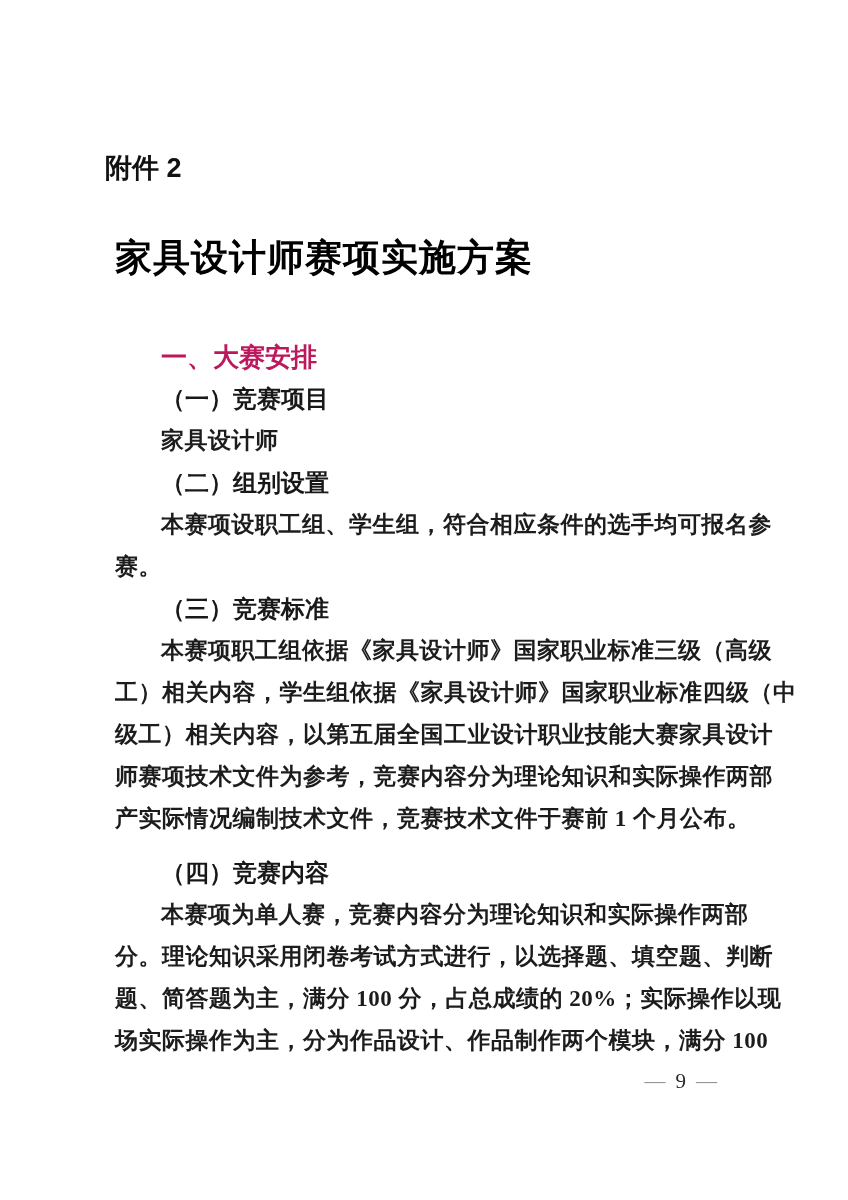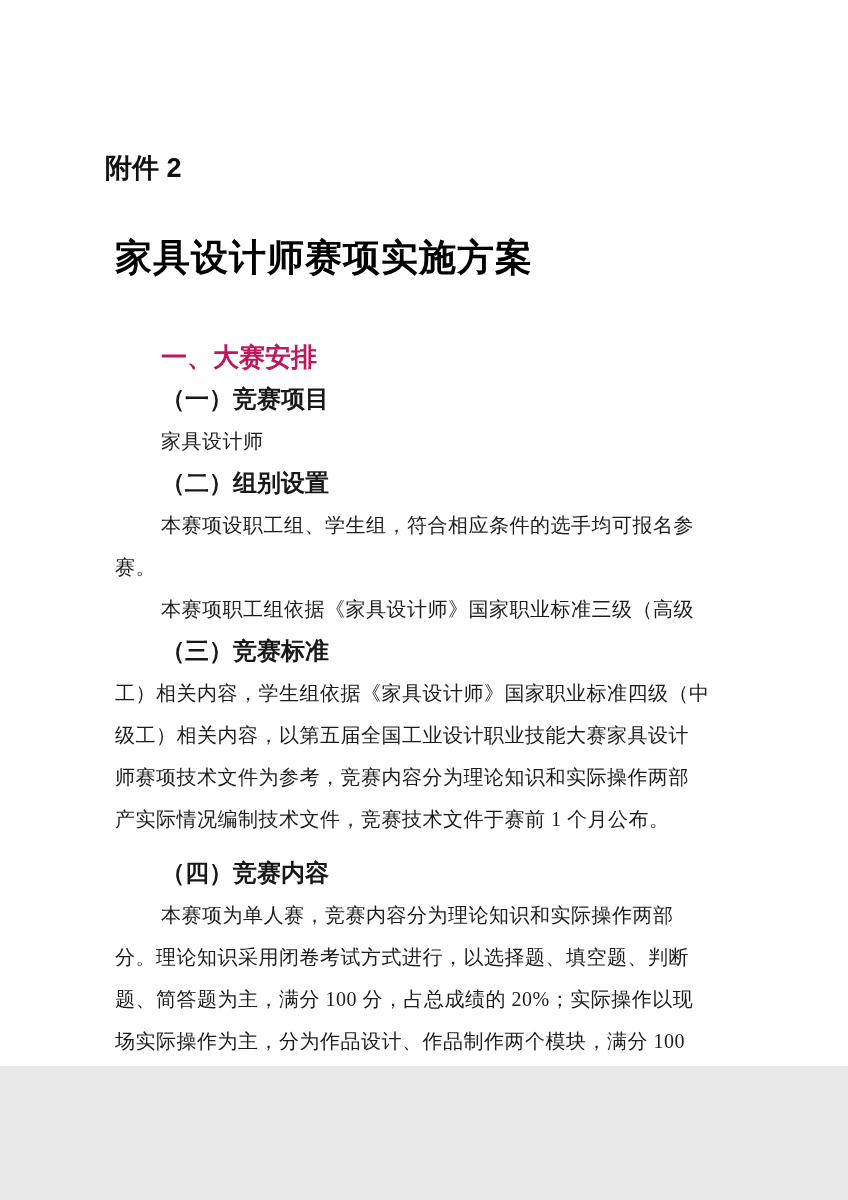--- a/index.html
+++ b/index.html
@@ -3,21 +3,21 @@
 <meta charset="utf-8">
 <style>
   html, body {
     margin: 0;
     padding: 0;
     background: #e8e8e8;
   }
   .page {
     position: relative;
     width: 848px;
-    height: 1066px;
+    height: 1200px;
     margin: 0 auto;
     background: #ffffff;
     overflow: hidden;
     font-family: "Liberation Serif", "DejaVu Serif", serif;
     color: #1c1c1c;
   }
   .content {
     padding: 150px 100px 0 115px;
   }
   .attachment-label {
@@ -34,23 +34,24 @@
     font-family: "Liberation Serif", "DejaVu Serif", serif;
     font-weight: 700;
     font-size: 37px;
     line-height: 44px;
     color: #000;
     letter-spacing: 1px;
     white-space: nowrap;
   }
   .line {
     line-height: 42px;
-    font-size: 20px;
+    font-size: 23px;
     white-space: nowrap;
     color: #1c1c1c;
+    font-weight: bold;
   }
   .indent {
     padding-left: 46px;
   }
   .l-h1 {
     margin-top: 56px;
     font-family: "Liberation Sans", "DejaVu Sans", sans-serif;
     font-weight: 700;
     font-size: 26px;
     color: #be185d;
@@ -95,23 +96,23 @@
     <div class="line l-h2 indent">（一）竞赛项目</div>
 
     <div class="line l-body indent">家具设计师</div>
 
     <div class="line l-h2 indent">（二）组别设置</div>
 
     <div class="line l-body indent">本赛项设职工组、学生组，符合相应条件的选手均可报名参</div>
 
     <div class="line l-body">赛。</div>
 
+    <div class="line l-h2 indent">（三）竞赛标准</div>
+
     <div class="line l-body indent">本赛项职工组依据《家具设计师》国家职业标准三级（高级</div>
-
-    <div class="line l-h2 indent">（三）竞赛标准</div>
 
     <div class="line l-body">工）相关内容，学生组依据《家具设计师》国家职业标准四级（中</div>
 
     <div class="line l-body">级工）相关内容，以第五届全国工业设计职业技能大赛家具设计</div>
 
     <div class="line l-body">师赛项技术文件为参考，竞赛内容分为理论知识和实际操作两部</div>
 
     <div class="line l-body">产实际情况编制技术文件，竞赛技术文件于赛前 1 个月公布。</div>
 
     <div class="line l-h2 indent sp-before">（四）竞赛内容</div>

